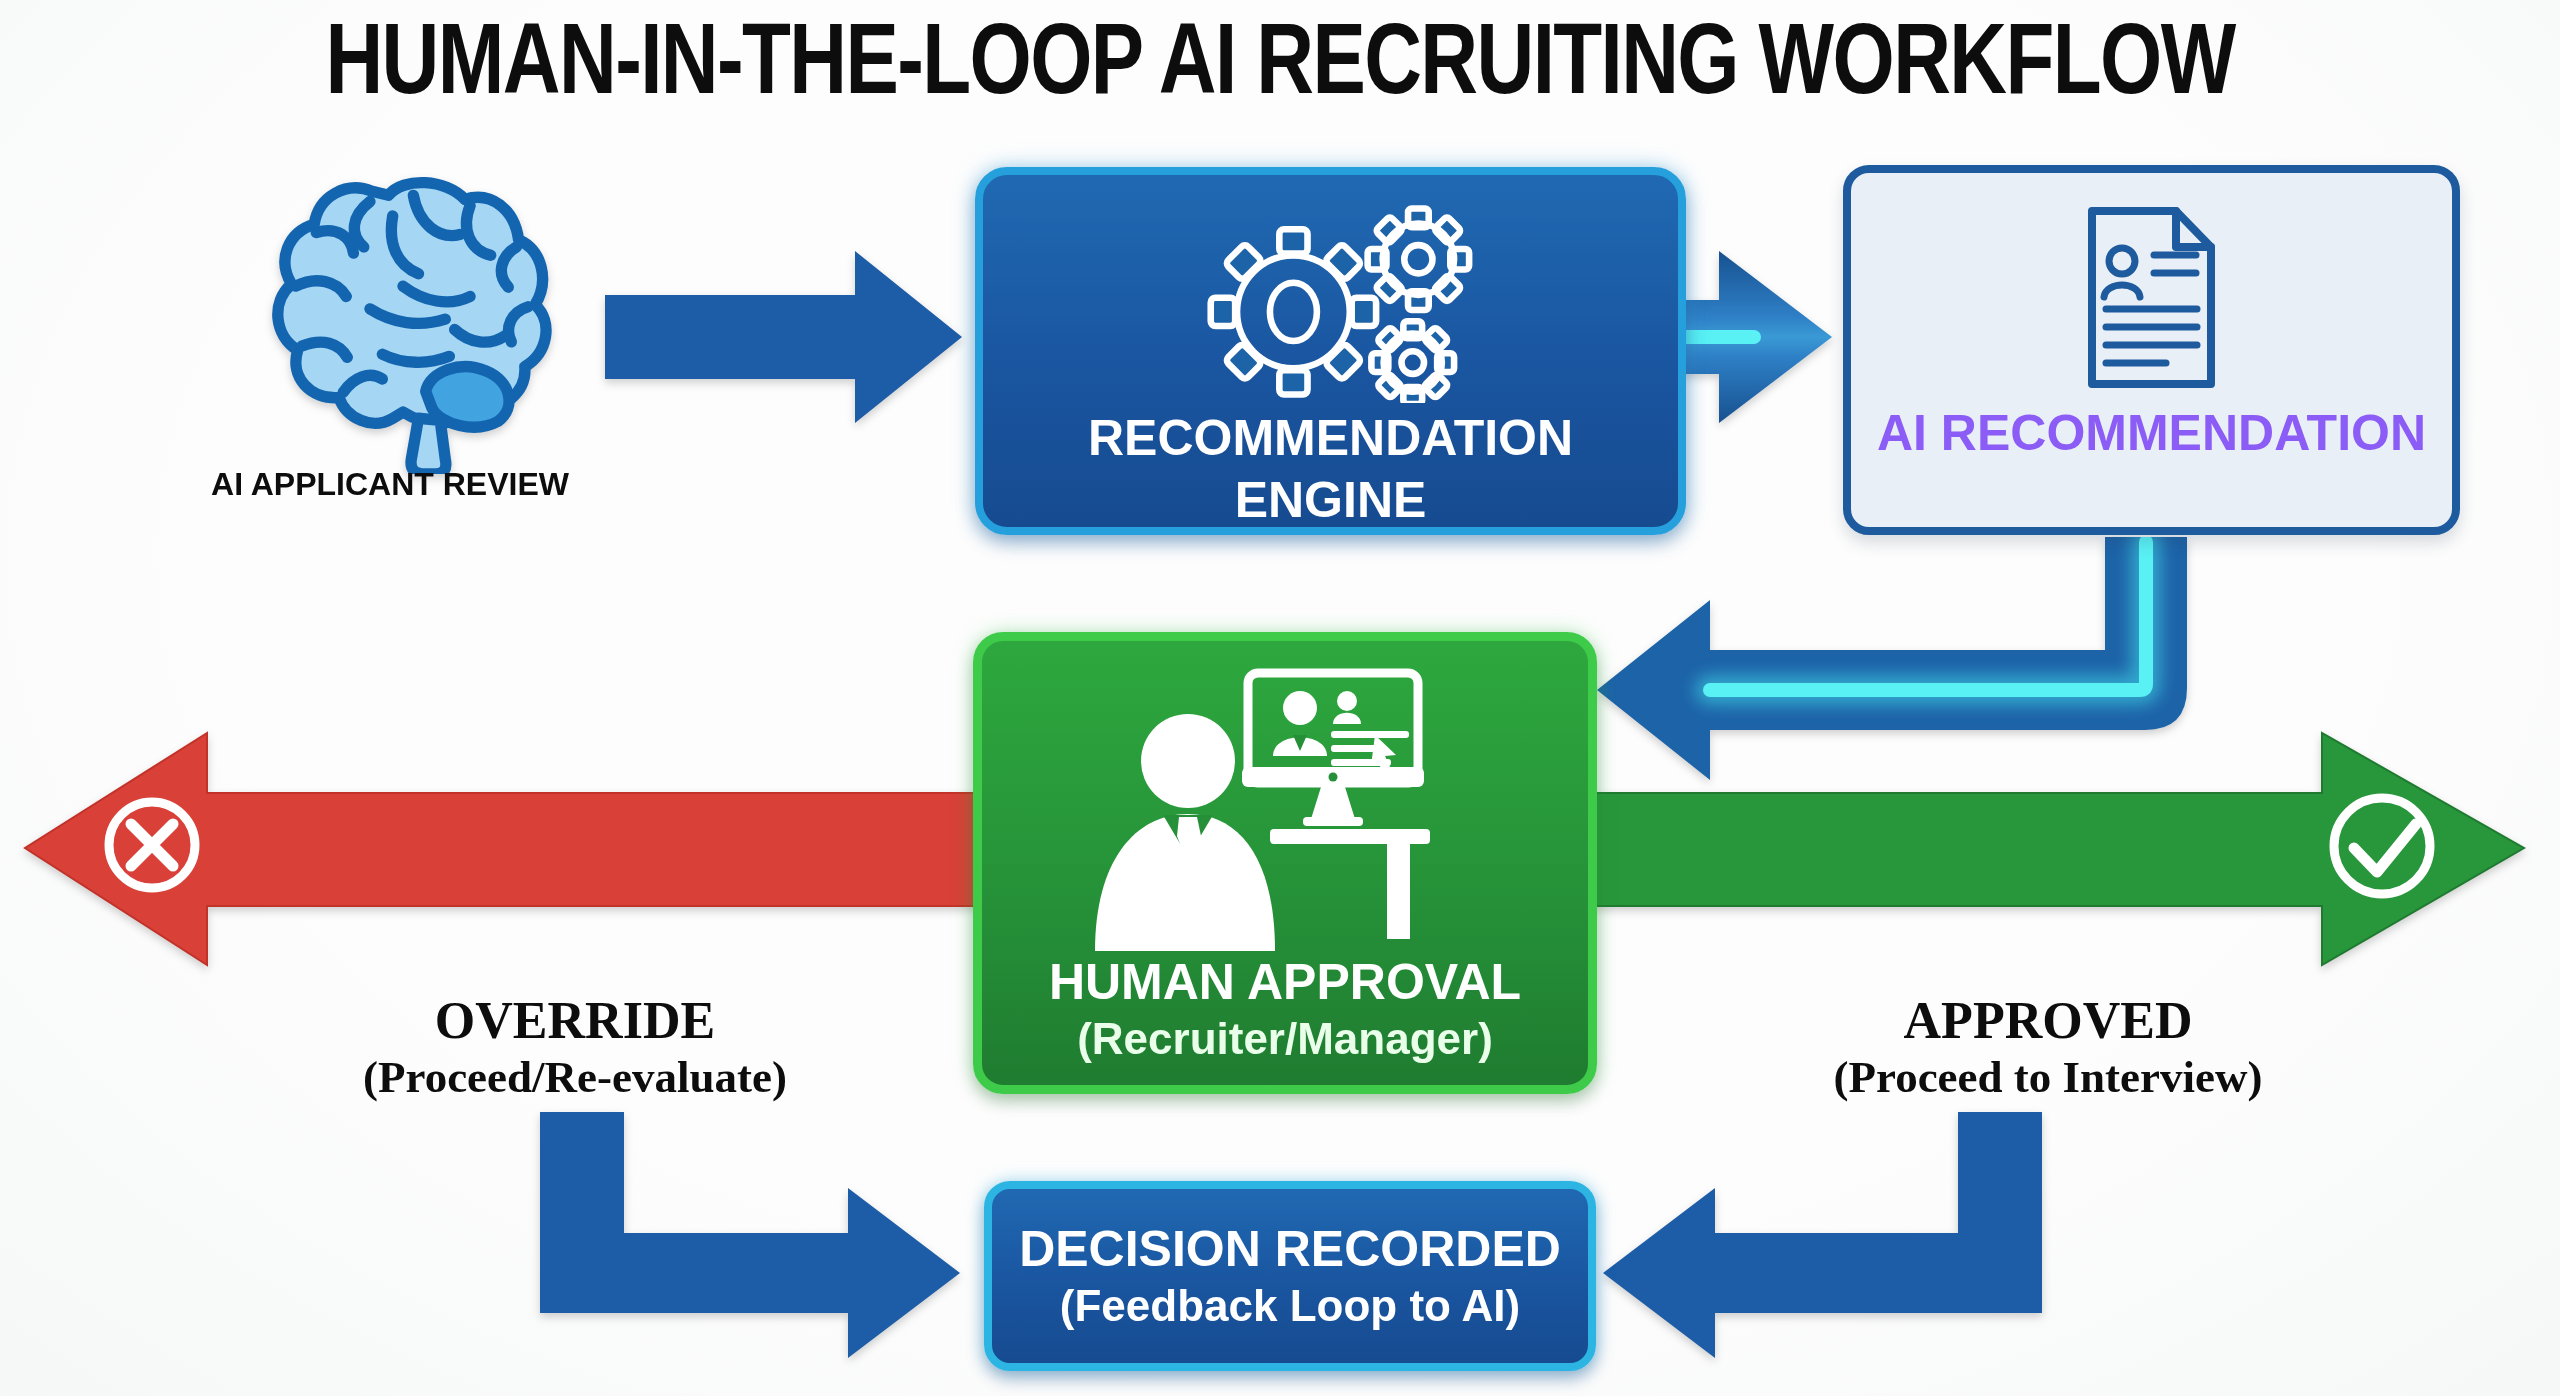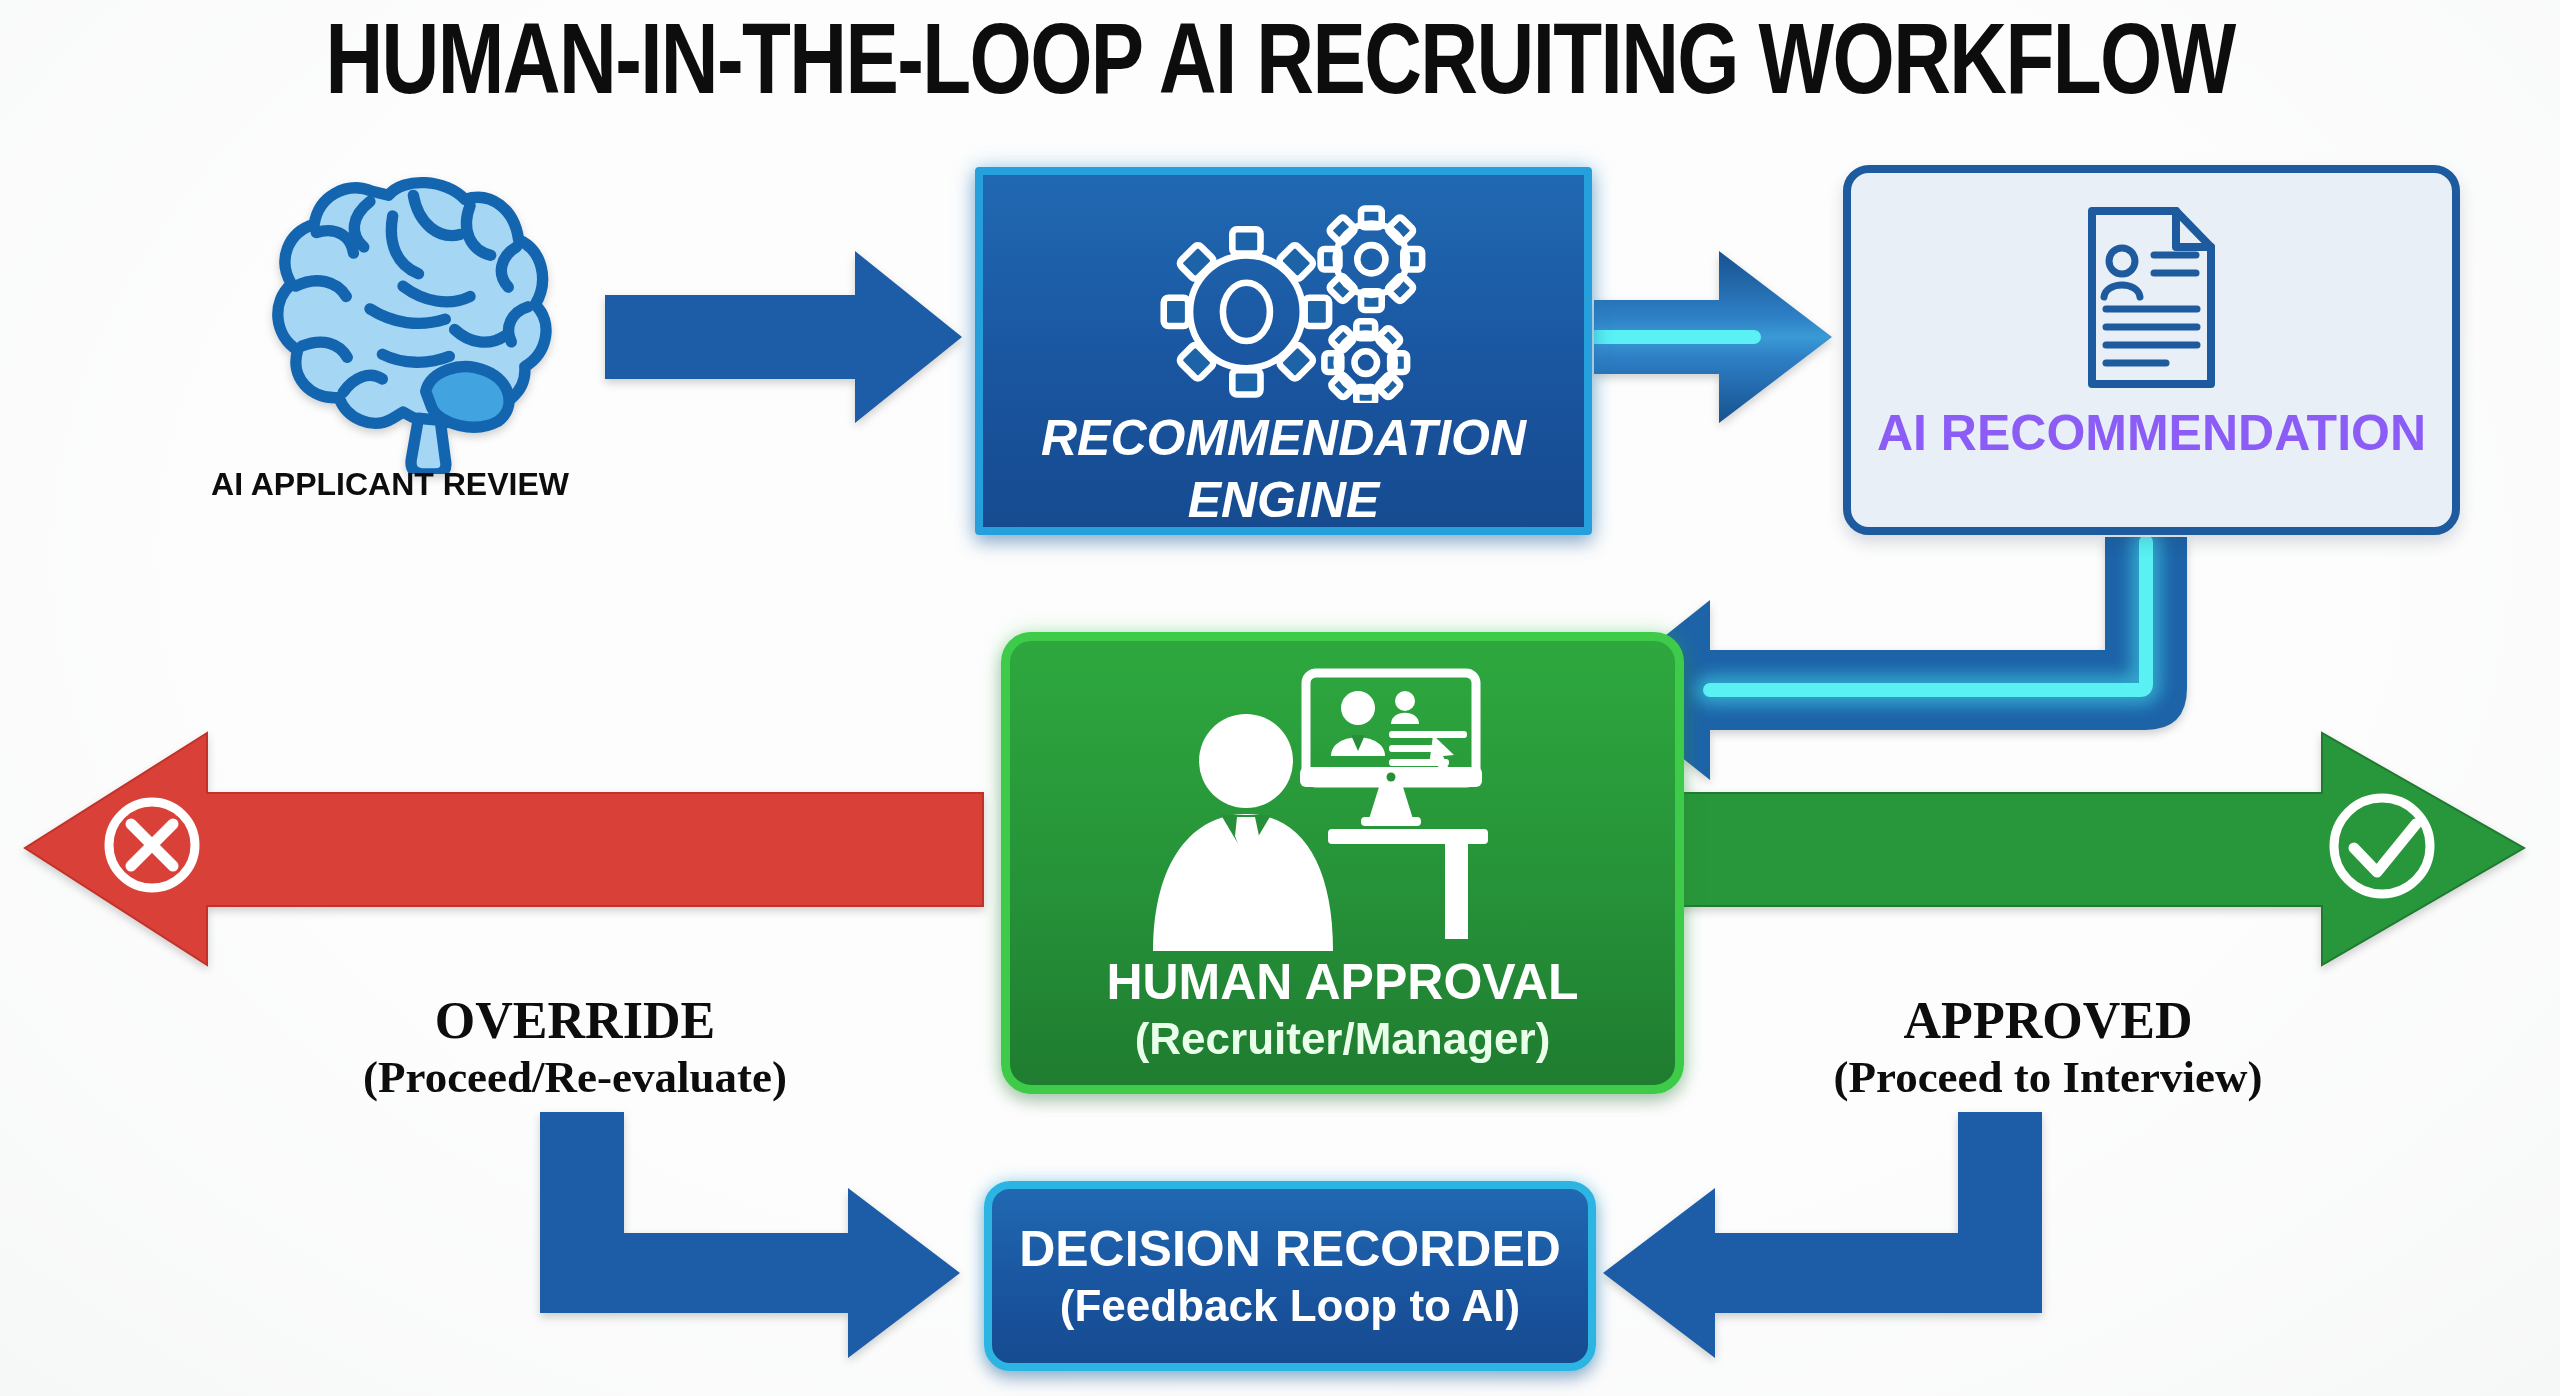--- a/index.html
+++ b/index.html
@@ -16,42 +16,40 @@
   .label-block{ text-align:center;color:#0d0d0d;line-height:1.18;font-family:Liberation Serif, serif; }
   .label-line1{ font-size:52px;font-weight:800; }
   .label-line2{ font-size:45px;font-weight:700; }
   .applicant-label{ left:110px;top:466px;width:560px;text-align:center;
     font-size:32px;font-weight:800;color:#0d0d0d;}
   .box{
     box-sizing:border-box;display:flex;flex-direction:column;align-items:center;
     z-index:2;
   }
   .engine-box{
-    left:975px;top:167px;width:617px;height:368px;
+    left:975px;top:167px;width:711px;height:368px;
     background:linear-gradient(180deg,#2069b2 0%,#1a55a0 55%,#164b90 100%);
-    border:8px solid #25a0dc;border-radius:4px;
+    border:8px solid #25a0dc;border-radius:32px;
     box-shadow:0 8px 18px rgba(22,70,130,.35), 0 0 22px rgba(60,170,230,.40);
     padding-top:26px;
-    font-style:italic;
   }
   .engine-box .t1{margin-top:8px;}
   .airec-box{
     left:1843px;top:165px;width:617px;height:370px;
     background:#e9eff6;border:8px solid #1d5a9e;border-radius:26px;
     box-shadow:0 8px 16px rgba(40,60,90,.18);
     padding-top:32px;
   }
   .airec-box .t1{margin-top:16px;}
   .approval-box{
-    left:973px;top:632px;width:683px;height:462px;
+    left:973px;top:632px;width:624px;height:462px;
     background:linear-gradient(180deg,#2ea83e 0%,#259038 60%,#1f7c30 100%);
     border:9px solid #3ecb49;border-radius:30px;
     box-shadow:0 8px 16px rgba(0,40,0,.22), 0 0 20px rgba(70,210,90,.35);
     padding-top:10px;
-    margin-left:28px;
   }
   .approval-box .t1{margin-top:4px;}
   .decision-box{
     left:984px;top:1181px;width:612px;height:190px;
     background:linear-gradient(180deg,#2069b2 0%,#1a55a0 55%,#164b90 100%);
     border:8px solid #2cb5e2;border-radius:26px;
     box-shadow:0 8px 16px rgba(22,70,130,.35), 0 0 18px rgba(60,190,235,.40);
     justify-content:center;
   }
   .t1{font-size:50px;font-weight:800;color:#ffffff;line-height:1.08;}

